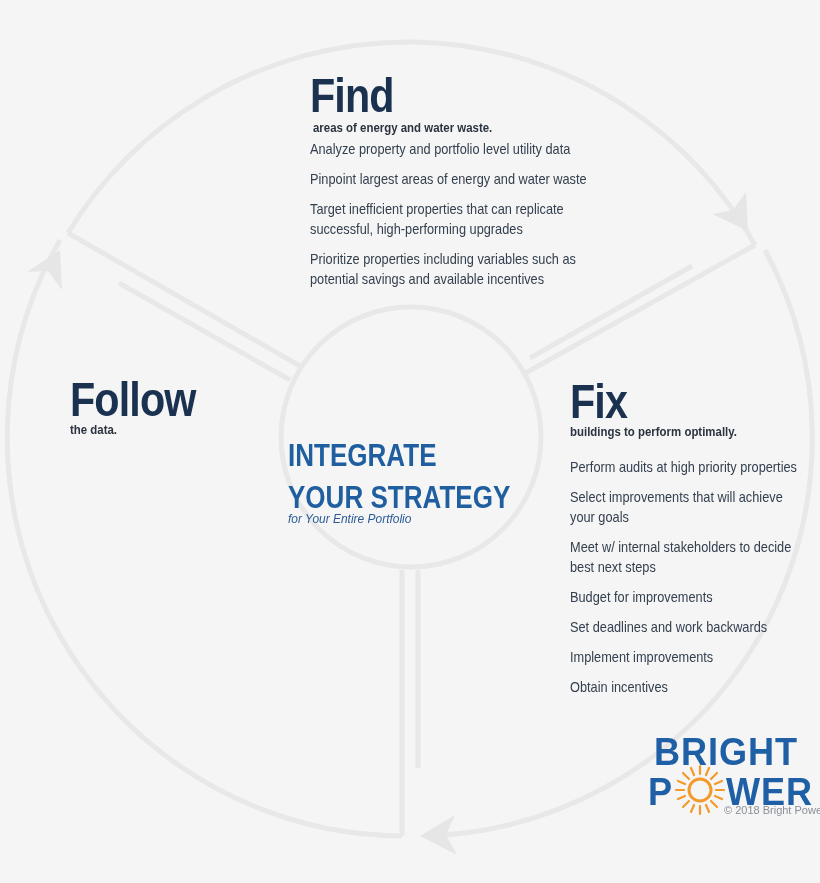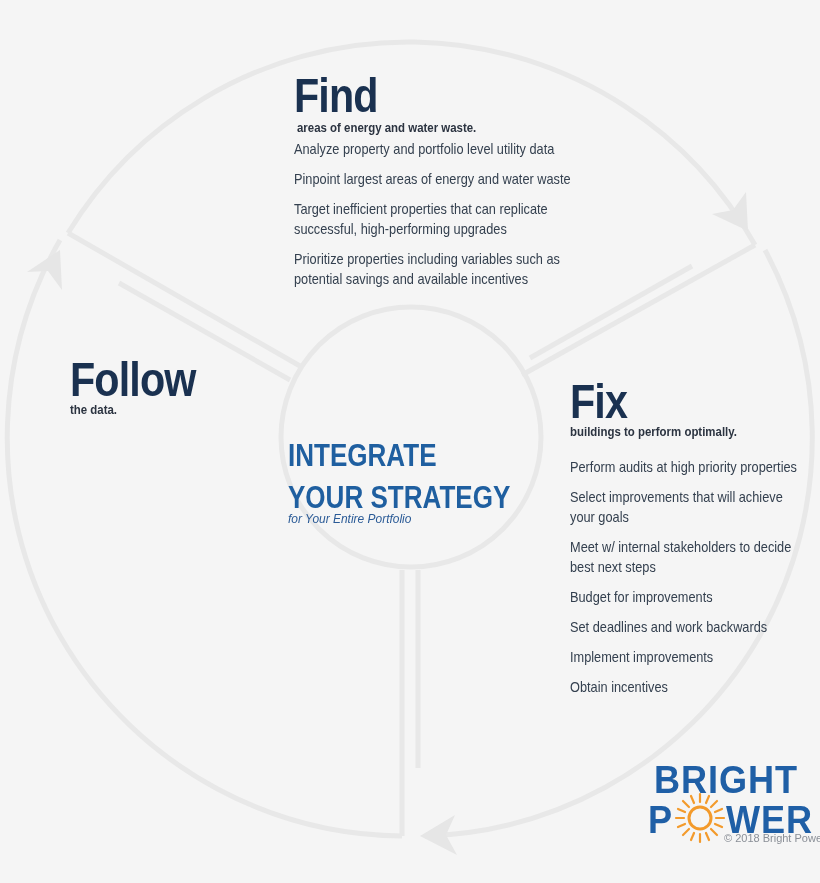--- a/index.html
+++ b/index.html
@@ -65,32 +65,32 @@
     <line x1="418" y1="570" x2="418" y2="768"></line>
   </g>
 
   <g fill="#e6e6e6">
     <polygon points="748,231 712,214 733,210 746,192"></polygon>
     <polygon points="60,250 27,272 48,271 62,290"></polygon>
     <polygon points="420,836 455,815 446,835 457,855"></polygon>
   </g>
 </svg>
 
-<div class="abs" style="left:294px; top:72px; width:320px;">
+<div class="abs" style="left:310px; top:72px; width:320px;">
   <div class="title">Find</div>
   <div class="subtitle" style="margin-left:3px; margin-top:0px;">areas of energy and water waste.</div>
   <ul class="list" style="margin-top:4px; width:330px;">
     <li>Analyze property and portfolio level utility data</li>
     <li>Pinpoint largest areas of energy and water waste</li>
     <li>Target inefficient properties that can replicate successful, high-performing upgrades</li>
     <li>Prioritize properties including variables such as potential savings and available incentives</li>
   </ul>
 </div>
 
-<div class="abs" style="left:70px; top:356px; width:290px;">
+<div class="abs" style="left:70px; top:376px; width:290px;">
   <div class="title">Follow</div>
   <div class="subtitle" style="margin-top:-2px;">the data.</div>
 </div>
 
 <div class="abs" style="left:288px; top:391px; width:240px;margin-top:46px;">
   <div class="center-h">INTEGRATE</div>
   <div class="center-h" style="margin-top:4px;">YOUR STRATEGY</div>
   <div class="center-sub" style="margin-top:-6px;">for Your Entire Portfolio</div>
 </div>
 
@@ -101,21 +101,21 @@
     <li>Perform audits at high priority properties</li>
     <li>Select improvements that will achieve your goals</li>
     <li>Meet w/ internal stakeholders to decide best next steps</li>
     <li>Budget for improvements</li>
     <li>Set deadlines and work backwards</li>
     <li>Implement improvements</li>
     <li>Obtain incentives</li>
   </ul>
 </div>
 
-<div class="abs" style="left:654px; top:760px; width:166px; height:90px;">
+<div class="abs" style="left:654px; top:732px; width:166px; height:90px;">
   <div class="logo-word">BRIGHT</div>
   <div style="position:relative; height:42px;">
     <span class="logo-word abs" style="left:-6px; top:0;">P</span>
     <svg class="abs" style="left:18px; top:-10px;" width="56" height="56" viewBox="0 0 56 56">
       <g stroke="#f39a2b" stroke-width="2.2" stroke-linecap="round">
         <line x1="28" y1="4" x2="28" y2="12"></line>
           <line x1="28" y1="44" x2="28" y2="52"></line>
         <line x1="4" y1="28" x2="12" y2="28"></line>
           <line x1="44" y1="28" x2="52" y2="28"></line>
         <line x1="11" y1="11" x2="17" y2="17"></line>

